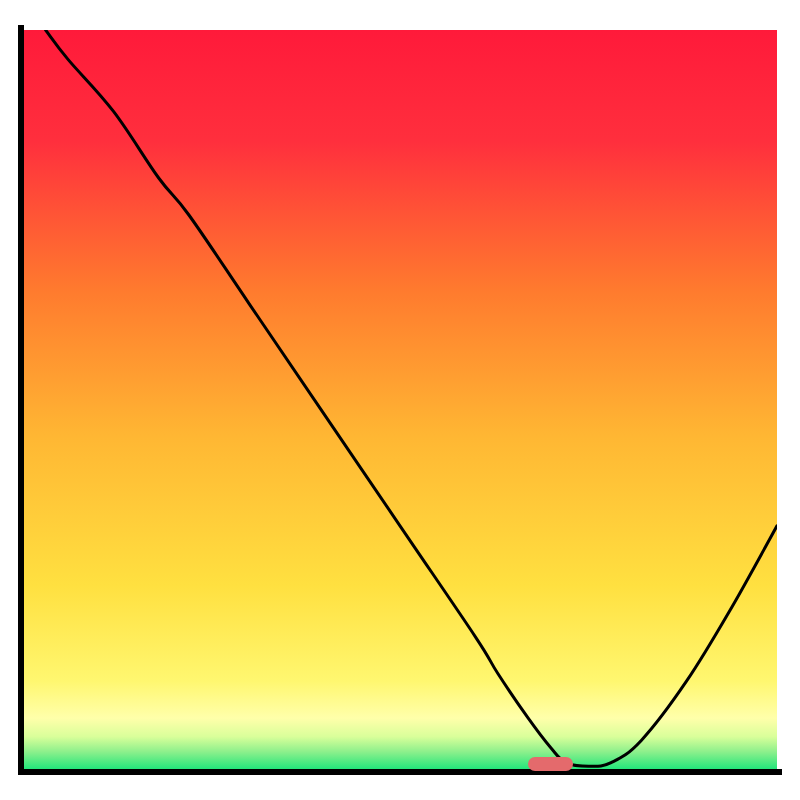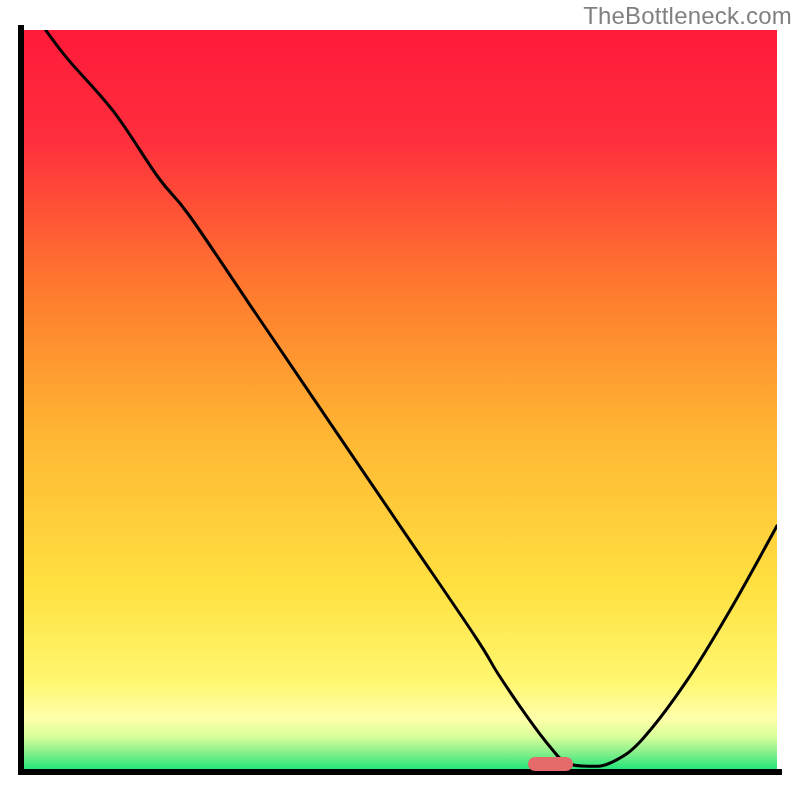--- a/index.html
+++ b/index.html
@@ -64,21 +64,20 @@
     z-index: 4;
     border-radius: 7px;
     background: #e46a6c;
   }
 </style>
 </head>
 <body>
 
 <div class="chart-wrap">
 
-  <div class="watermark">TheBottleneck.com</div>
 
   <div class="plot-area">
     <svg width="754" height="740" viewBox="0 0 754 740" preserveAspectRatio="none">
       <defs>
         <linearGradient id="bg-grad" x1="0" y1="0" x2="0" y2="1">
             <stop offset="0.00%" stop-color="#ff1a3a"></stop>
             <stop offset="15.00%" stop-color="#ff2f3d"></stop>
             <stop offset="35.00%" stop-color="#ff7a2e"></stop>
             <stop offset="55.00%" stop-color="#ffb733"></stop>
             <stop offset="75.00%" stop-color="#ffe040"></stop>

